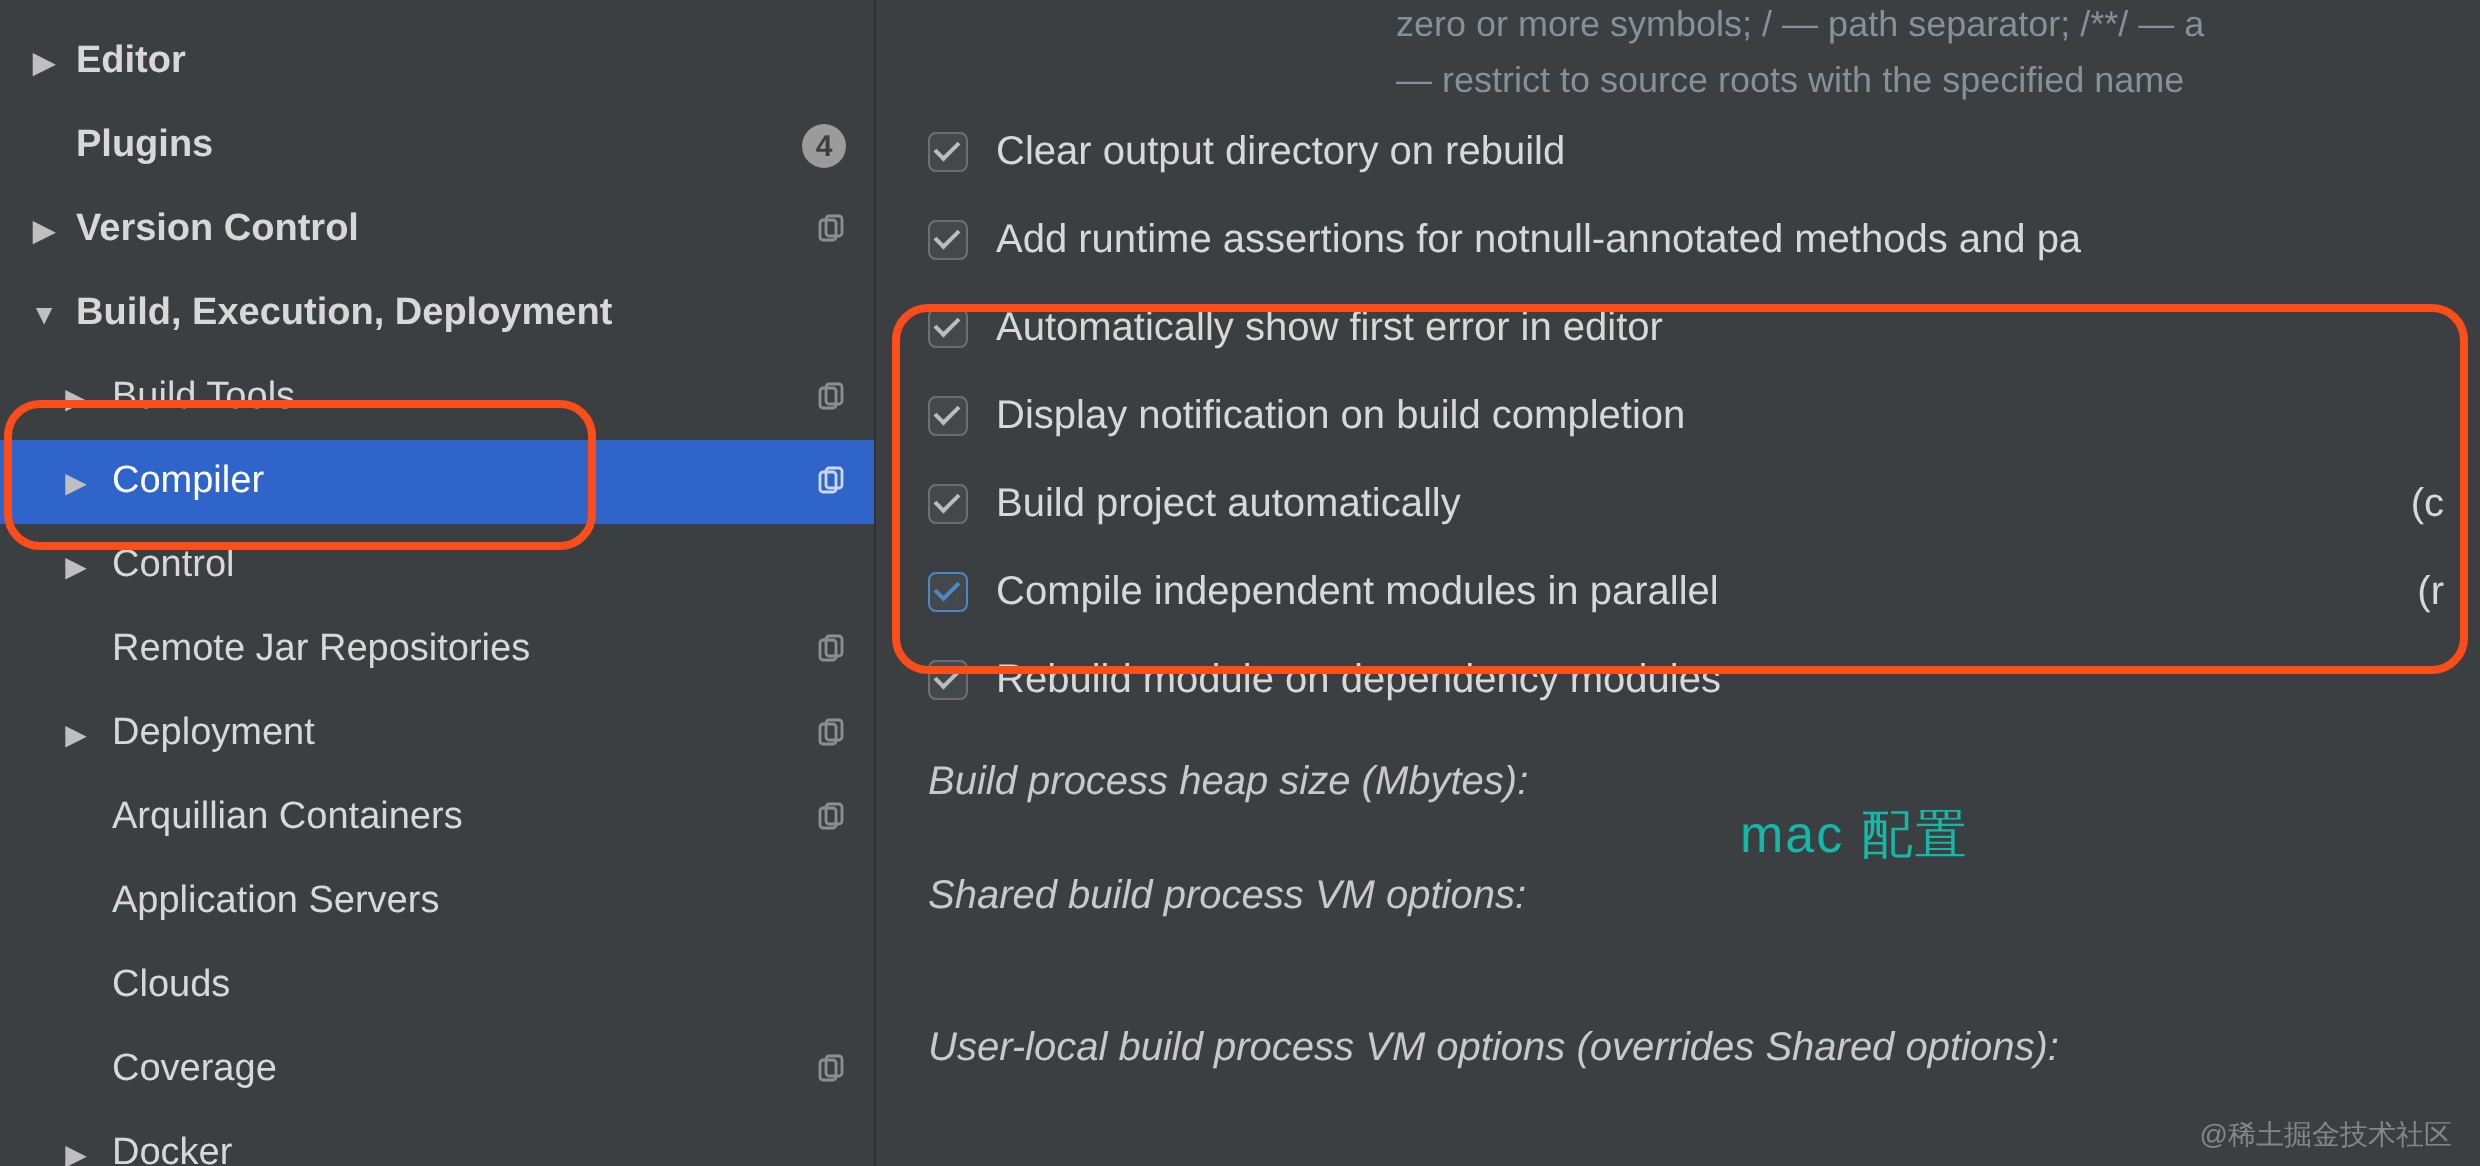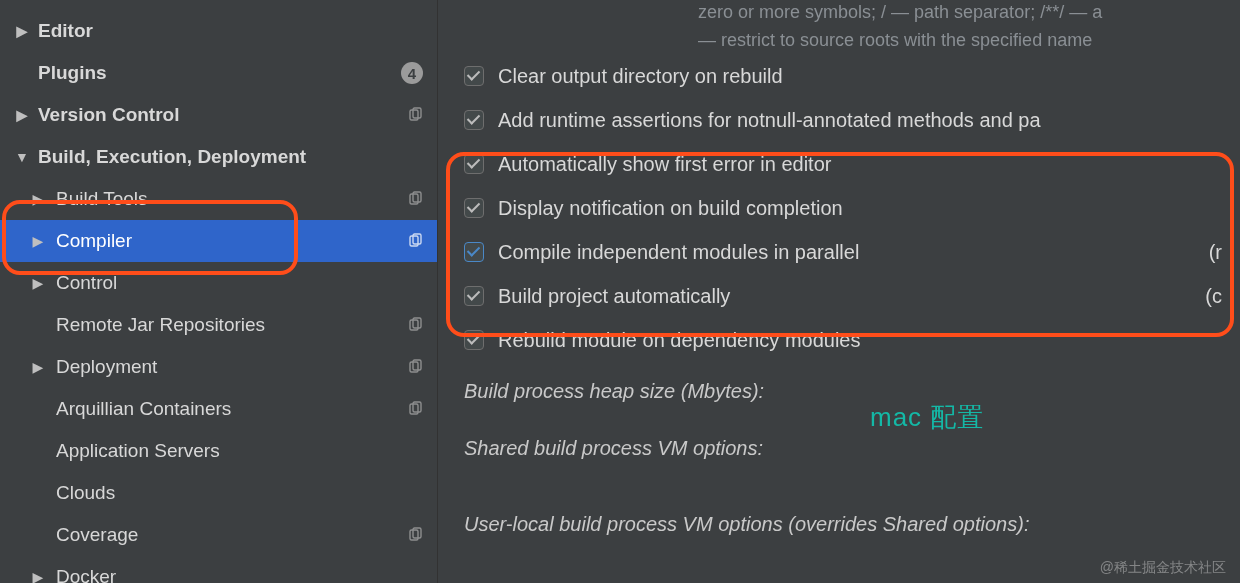--- a/index.html
+++ b/index.html
@@ -279,28 +279,28 @@
   </div>
   <div class="check-row">
     <input type="checkbox" checked="" style="">
     <span>Automatically show first error in editor</span>
   </div>
   <div class="check-row">
     <input type="checkbox" checked="" style="">
     <span>Display notification on build completion</span>
   </div>
   <div class="check-row">
+    <input type="checkbox" checked="" style="">
+    <span>Build project automatically</span>
+    <span class="trail">(c</span>
+  </div>
+  <div class="check-row">
     <input type="checkbox" class="strong" checked="" style="">
     <span>Compile independent modules in parallel</span>
     <span class="trail">(r</span>
-  </div>
-  <div class="check-row">
-    <input type="checkbox" checked="" style="">
-    <span>Build project automatically</span>
-    <span class="trail">(c</span>
   </div>
   <div class="check-row">
     <input type="checkbox" checked="" style="">
     <span>Rebuild module on dependency modules</span>
   </div>
 
   <div class="opt-label">Build process heap size (Mbytes):</div>
   <div class="opt-label" style="margin-top:34px">Shared build process VM options:</div>
   <div class="opt-label" style="margin-top:53px">User-local build process VM options (overrides Shared options):</div>
 </div>

